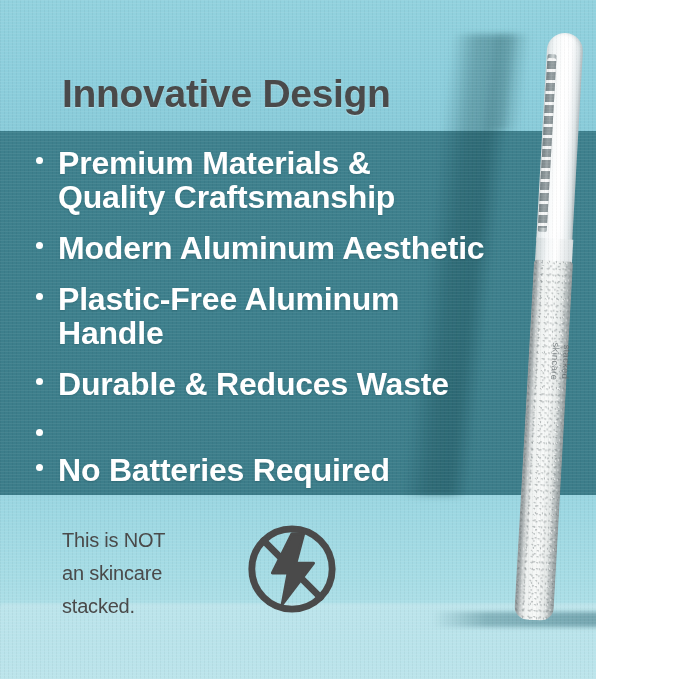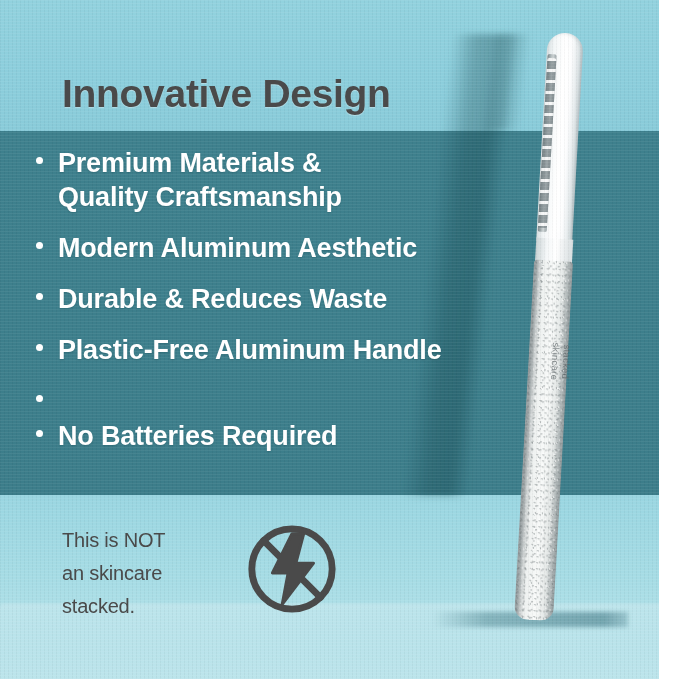--- a/index.html
+++ b/index.html
@@ -2,21 +2,21 @@
 <html><head>
 <meta charset="utf-8">
 <style>
   html, body {
     margin: 0;
     padding: 0;
     background: #ffffff;
   }
   #canvas {
     position: relative;
-    width: 659px;
+    width: 596px;
     height: 679px;
     overflow: hidden;
     font-family: "Liberation Sans", sans-serif;
     background: #8fd0dd;
   }
 
   
   .band {
     position: absolute;
     left: 0;
@@ -235,21 +235,21 @@
   .bullet-dot {
     flex: 0 0 auto;
     width: 7px;
     height: 7px;
     border-radius: 50%;
     background: #ffffff;
     margin: 11px 15px 0 0;
   }
   .bullet-text {
     color: #ffffff;
-    font-size: 27px;
+    font-size: 32px;
     font-weight: bold;
     line-height: 34px;
     letter-spacing: -.2px;
     text-shadow: 0 1px 2px rgba(20,60,68,.25);
   }
 
   
   #footer-note {
     position: absolute;
     top: 524px;
@@ -306,25 +306,25 @@
     <div class="bullet-row">
       <span class="bullet-dot"></span>
       <span class="bullet-text">Premium Materials &amp;<br>Quality Craftsmanship</span>
     </div>
     <div class="bullet-row">
       <span class="bullet-dot"></span>
       <span class="bullet-text">Modern Aluminum Aesthetic</span>
     </div>
     <div class="bullet-row">
       <span class="bullet-dot"></span>
+      <span class="bullet-text">Plastic-Free Aluminum Handle</span>
+    </div>
+    <div class="bullet-row">
+      <span class="bullet-dot"></span>
       <span class="bullet-text">Durable &amp; Reduces Waste</span>
-    </div>
-    <div class="bullet-row">
-      <span class="bullet-dot"></span>
-      <span class="bullet-text">Plastic-Free Aluminum Handle</span>
     </div>
     <div class="bullet-row">
       <span class="bullet-dot"></span>
     </div>
     <div class="bullet-row">
       <span class="bullet-dot"></span>
       <span class="bullet-text">No Batteries Required</span>
     </div>
   </div>
 

